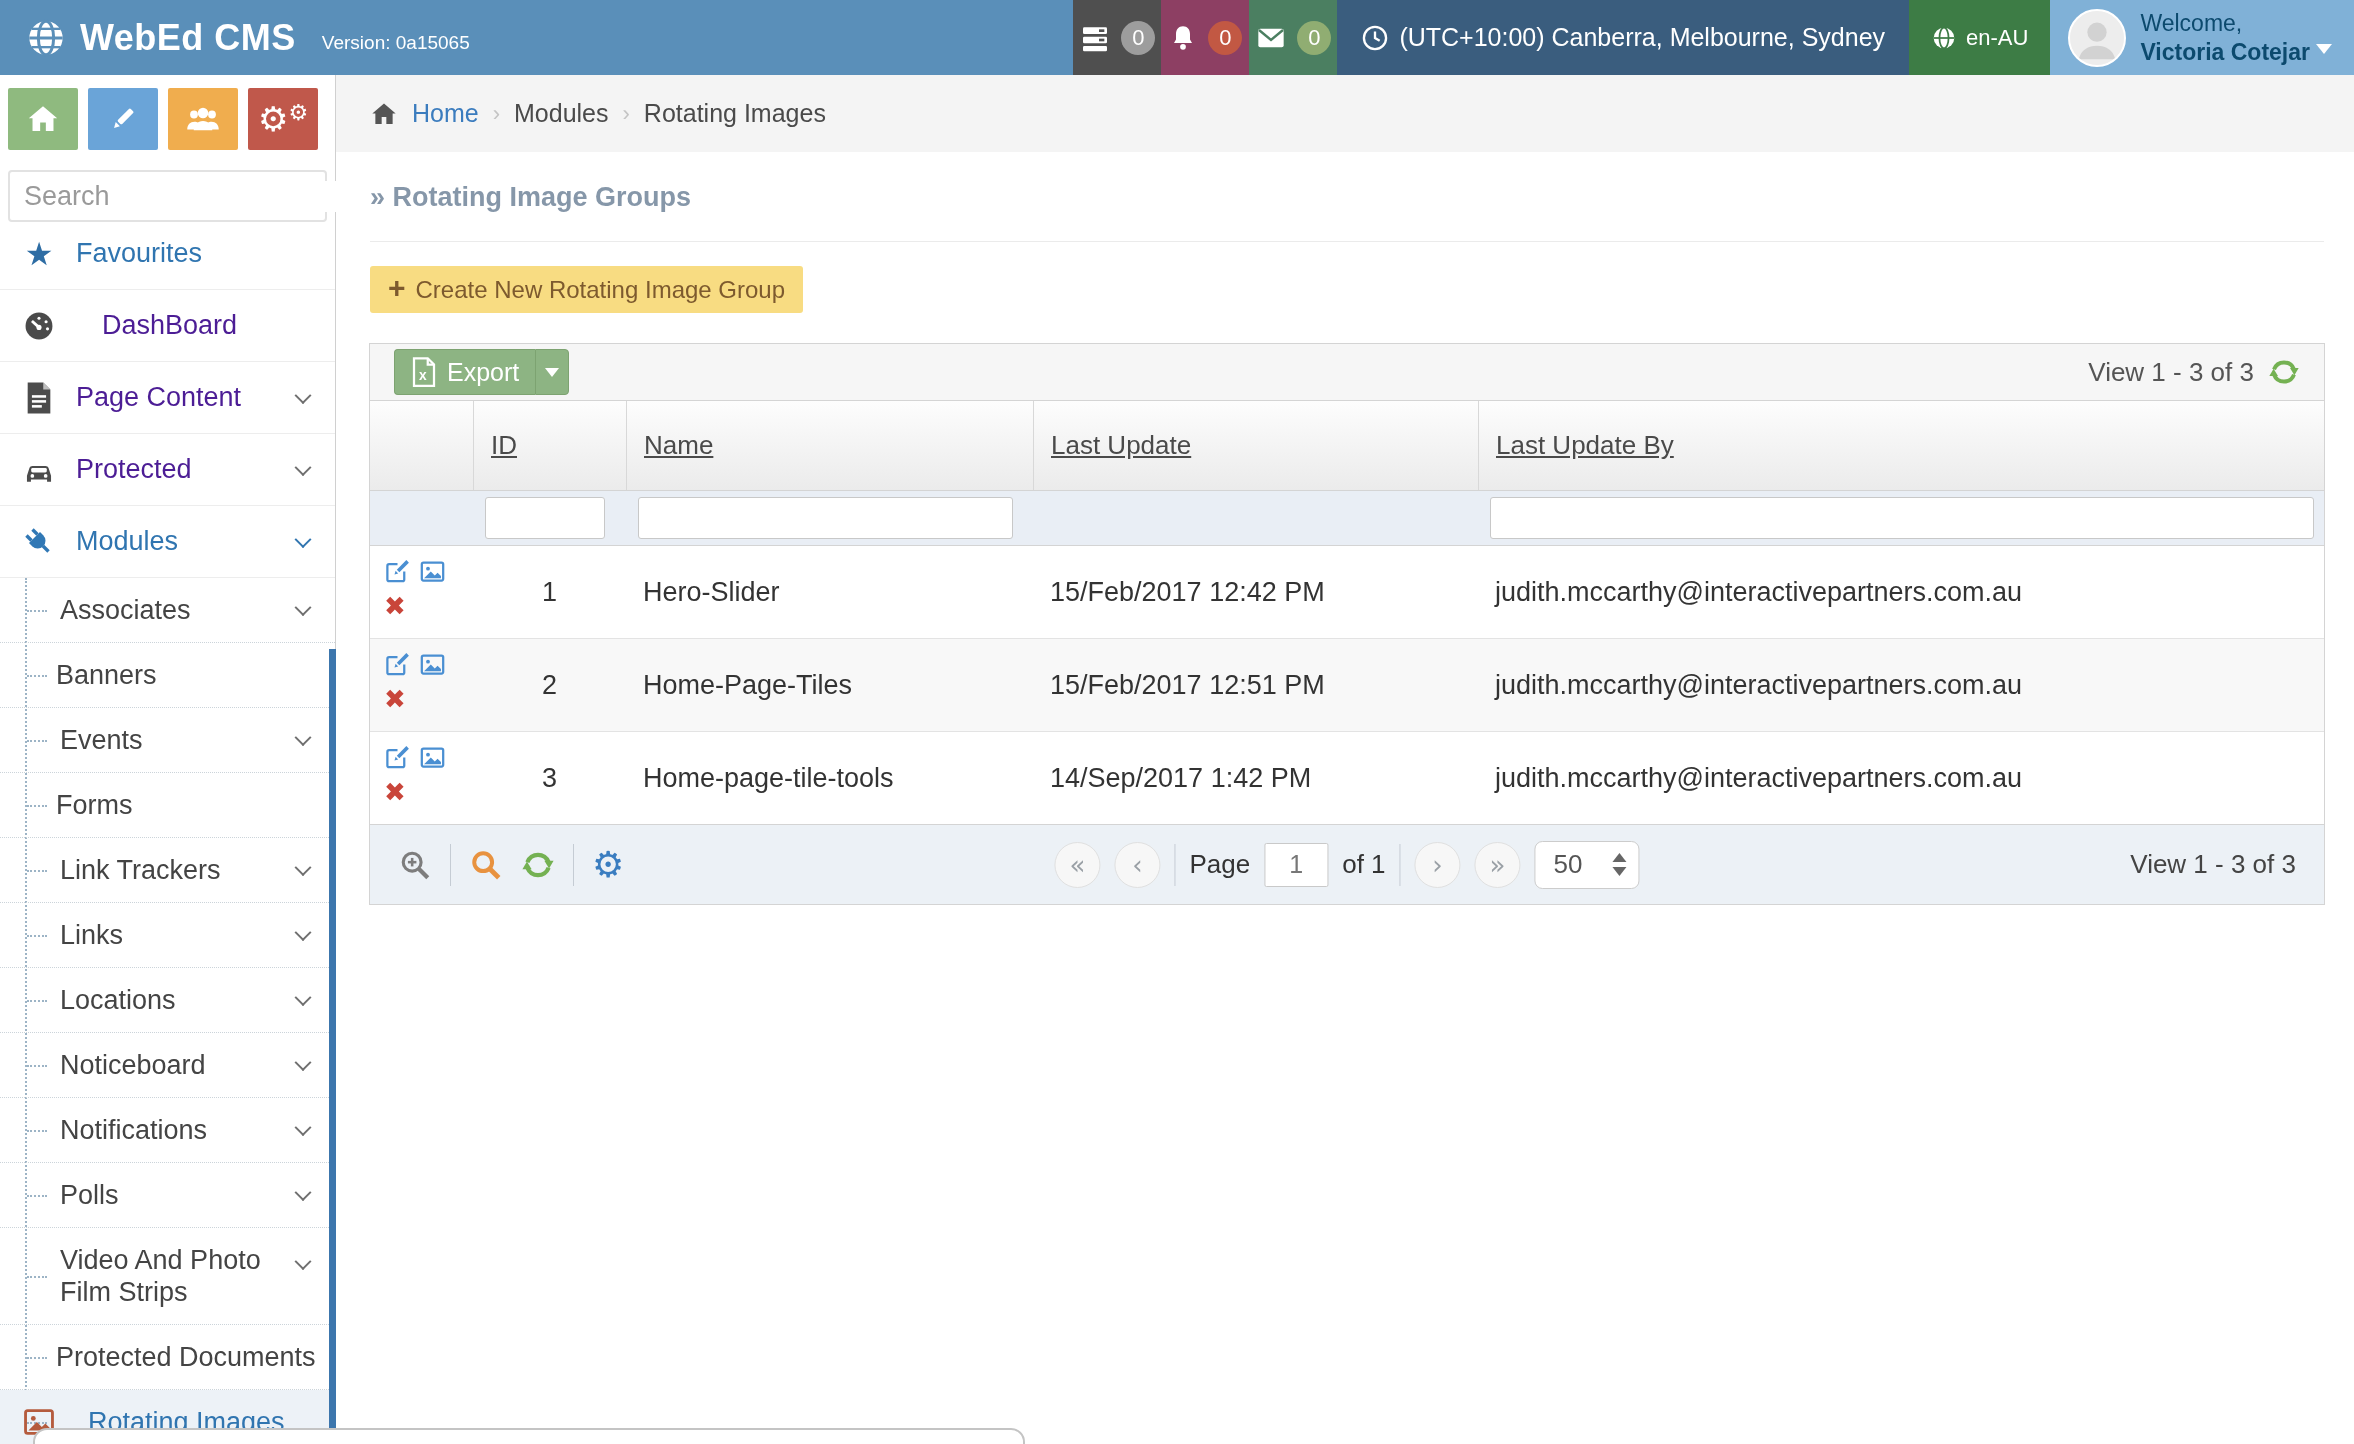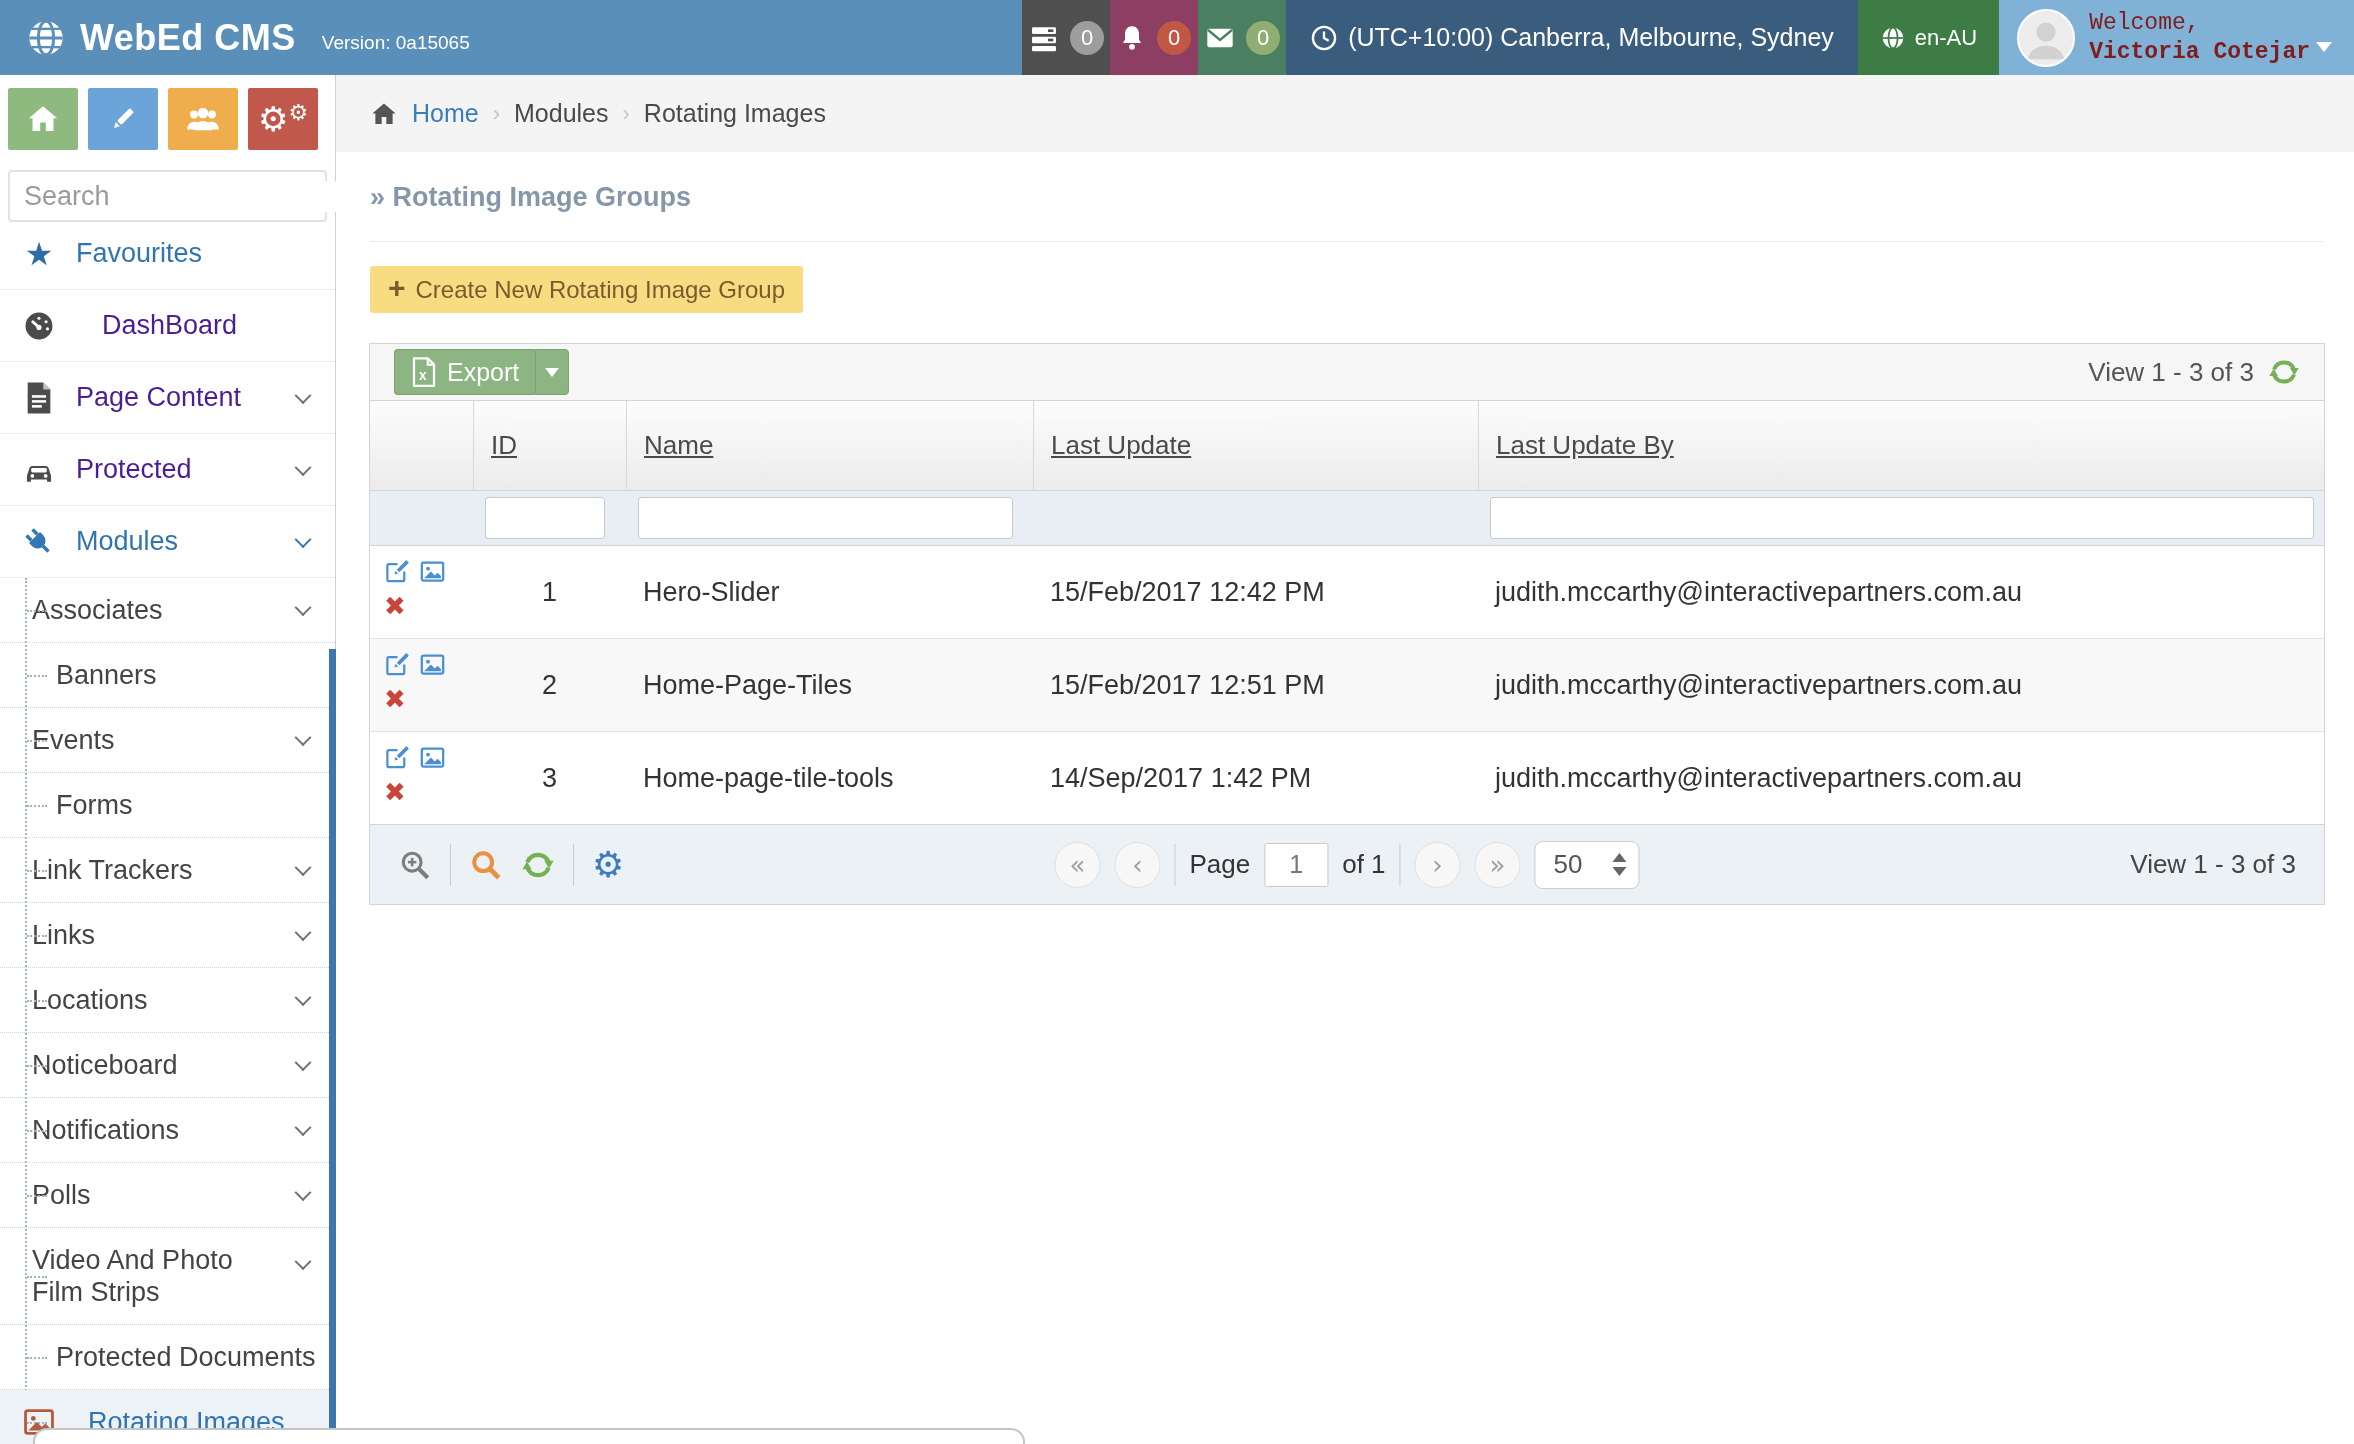--- a/index.html
+++ b/index.html
@@ -19,21 +19,21 @@
   .hdr-blk.alerts  { width:88px; background:#8d3f63; }
   .hdr-blk.mail    { width:88px; background:#4b7f61; }
   .hdr-badge { width:34px; height:34px; border-radius:50%; color:#fff; font-size:22px;
     display:flex; align-items:center; justify-content:center; }
   .b-gray { background:#9d9d9d; } .b-red { background:#c25843; } .b-green { background:#90ad72; }
   .hdr-blk.tz { background:#3a5d7e; padding:0 24px; color:#fff; font-size:25px; gap:10px; }
   .hdr-blk.locale { background:#3d7c45; padding:0 22px; color:#fff; font-size:22px; gap:9px; }
   .hdr-blk.user { background:#80b1d7; padding:0 22px 0 18px; gap:14px; }
   .avatar { width:58px; height:58px; border-radius:50%; overflow:hidden; background:#f1f1f1;
     border:2px solid #fff; flex:none; }
-  .welcome-txt { color:#7f1d1d; font-size:23px; line-height:1.25;font-family:Liberation Mono, monospace; }
+  .welcome-txt { color:#0c4a6e; font-size:23px; line-height:1.25; }
   .welcome-txt .uname { font-weight:bold; }
   .caret-down { width:0; height:0; border-left:8px solid transparent; border-right:8px solid transparent;
     border-top:10px solid #fff; display:inline-block; margin-left:6px; }
 
   
   #sidebar { position:absolute; top:75px; left:0; width:336px; bottom:0; background:#fff;
     border-right:1px solid #d0d0d0; }
   .side-btns { display:flex; gap:10px; padding:13px 8px 0 8px; }
   .side-btn { width:70px; height:62px; border-radius:2px; display:flex; align-items:center; justify-content:center; }
   .sb-green { background:#8fba7f; } .sb-blue { background:#6aa4d8; }
@@ -53,21 +53,21 @@
     border:solid #6f6f6f; border-width:0 2.5px 2.5px 0; transform:translateY(-70%) rotate(45deg); }
   .chev.blue { border-color:#3075b0; }
   
   #submenu { position:relative; }
   #submenu::before { content:""; position:absolute; left:25px; top:0; bottom:0;
     border-left:2px dotted #9db4c6; }
   .smi { height:65px; position:relative; display:flex; align-items:center;
     border-bottom:1px dotted #ccd4da; font-size:27px; color:#444; }
   .smi::before { content:""; position:absolute; left:27px; top:50%; width:20px;
     border-top:2px dotted #9db4c6; }
-  .smi .lbl { margin-left:32px; }
+  .smi .lbl { margin-left:60px; }
   .smi.deep .lbl { margin-left:56px; }
   .smi.twoline { height:97px; }
   .smi.twoline .lbl { line-height:1.2; width:230px; }
   .smi.active { background:#edf2f7; color:#3075b0; }
   .smi.active .lbl { color:#3075b0; margin-left:88px; }
   .smi .item-ico { position:absolute; left:22px; top:50%; transform:translateY(-50%); }
   .blue-strip { position:absolute; right:-1px; top:431px; bottom:0; width:7px; background:#3c76ad; }
 
   
   #main { position:absolute; left:336px; top:75px; right:0; bottom:0; background:#fff; }

